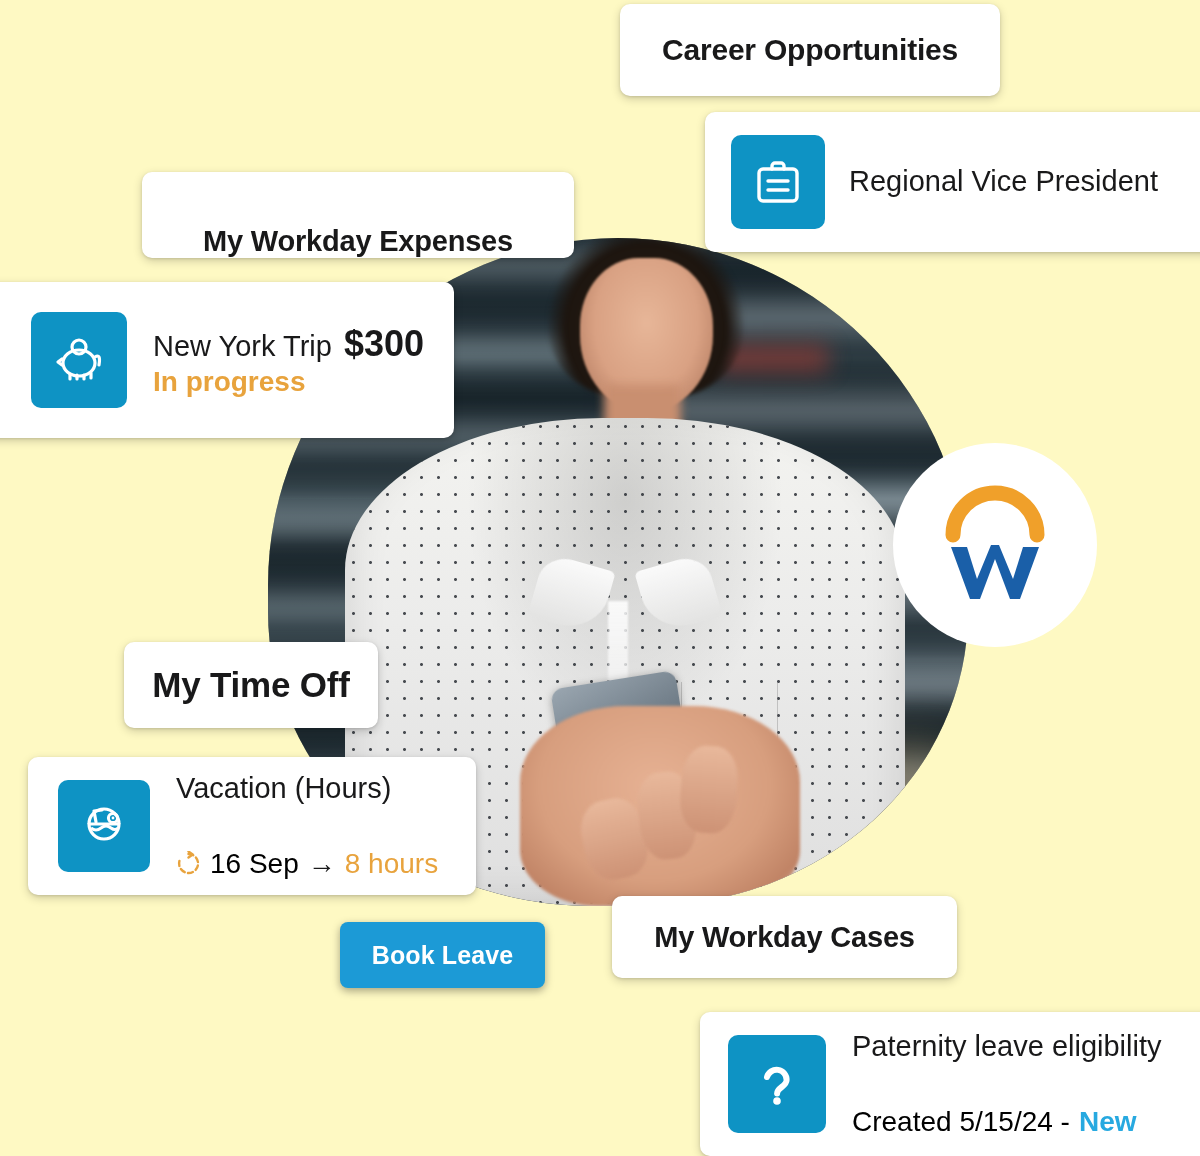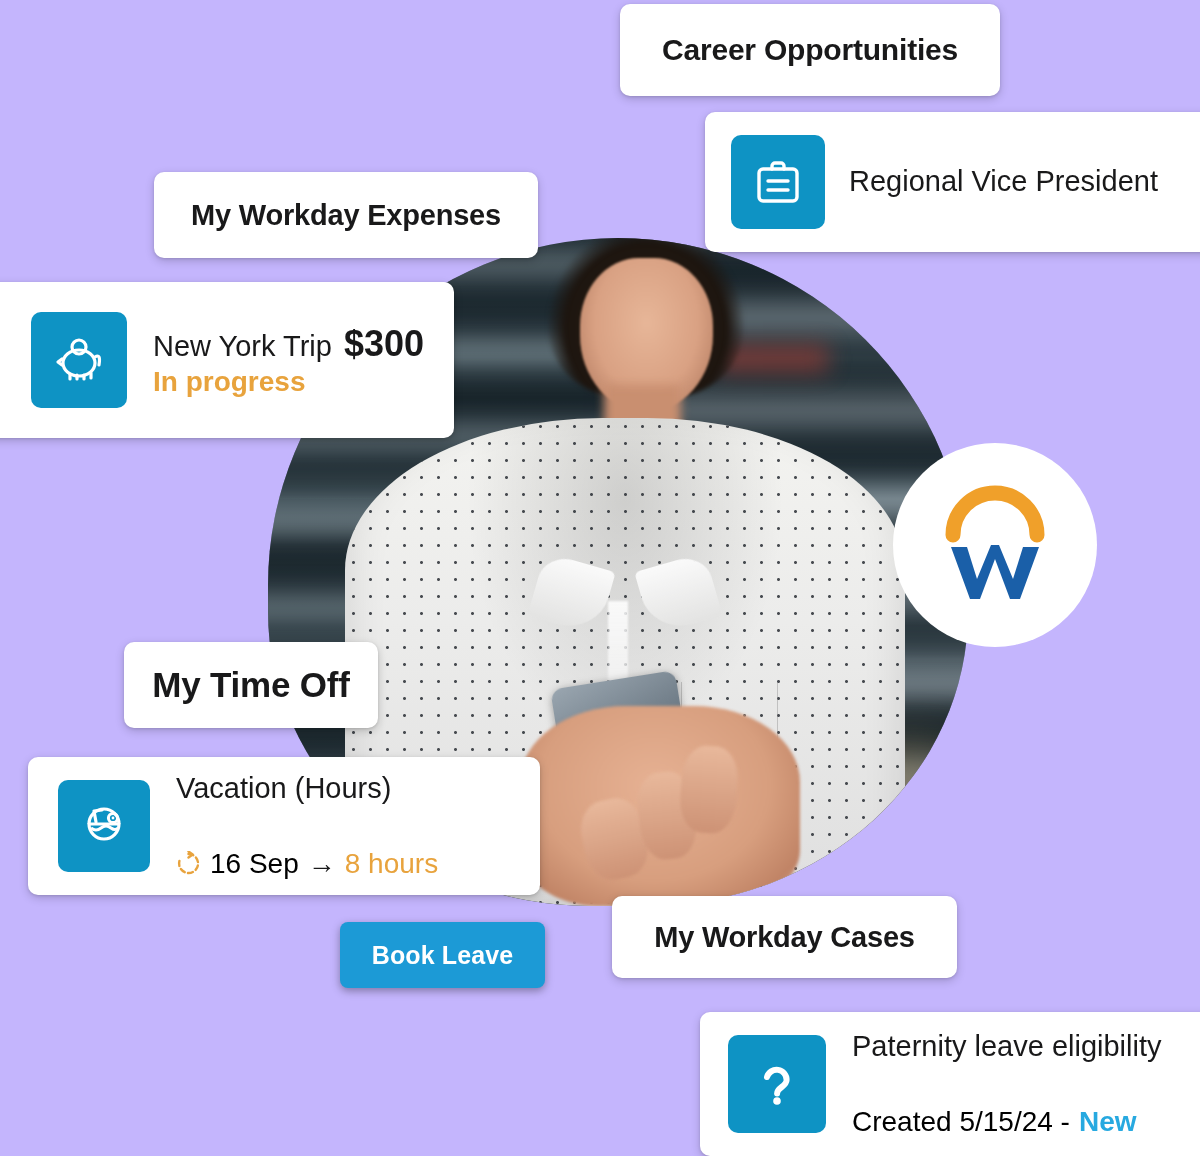--- a/index.html
+++ b/index.html
@@ -5,21 +5,21 @@
 <style>
   html, body {
     margin: 0;
     padding: 0;
     background: #ffffff;
   }
   #stage {
     position: relative;
     width: 1200px;
     height: 1156px;
-    background: #c4b5fd;
+    background: #fef9c3;
     overflow: hidden;
     font-family: "Liberation Sans", sans-serif;
     -webkit-font-smoothing: antialiased;
   }
 
   
   .photo-wrap {
     position: absolute;
     left: 268px;
     top: 238px;
@@ -164,22 +164,22 @@
   }
 
   
   #card-career {
     left: 620px; top: 4px; width: 380px; height: 92px;
     display: flex; align-items: center; justify-content: center;
   }
   #card-career .card-title { font-size: 30px; }
 
   #card-expenses {
-    left: 154px; top: 172px; width: 384px; height: 86px;
-    display: flex; align-items: center; justify-content: center;
+    left: 142px; top: 172px; width: 432px; height: 86px;
+    display: flex; align-items: flex-end; justify-content: center;
   }
   #card-expenses .card-title { font-size: 29px; }
 
   #card-timeoff {
     left: 124px; top: 642px; width: 254px; height: 86px;
     display: flex; align-items: center; justify-content: center;
   }
   #card-timeoff .card-title { font-size: 35px; }
 
   #card-cases {
@@ -190,21 +190,21 @@
 
   
   .detail {
     display: flex;
     align-items: center;
     padding: 0 26px;
     gap: 24px;
   }
   #card-rvp   { left: 705px; top: 112px; width: 520px; height: 140px; }
   #card-nyt   { left: -16px; top: 282px; width: 470px; height: 156px; }
-  #card-vac   { left: 28px; top: 757px; width: 512px; height: 138px; }
+  #card-vac   { left: 28px; top: 757px; width: 448px; height: 138px; }
   #card-pat   { left: 700px; top: 1012px; width: 520px; height: 144px; }
 
   .icon-tile {
     flex: 0 0 auto;
     width: 94px; height: 94px;
     border-radius: 10px;
     display: flex; align-items: center; justify-content: center;
   }
   #card-nyt .icon-tile { width: 96px; height: 96px; }
   #card-vac .icon-tile { width: 92px; height: 92px; }

